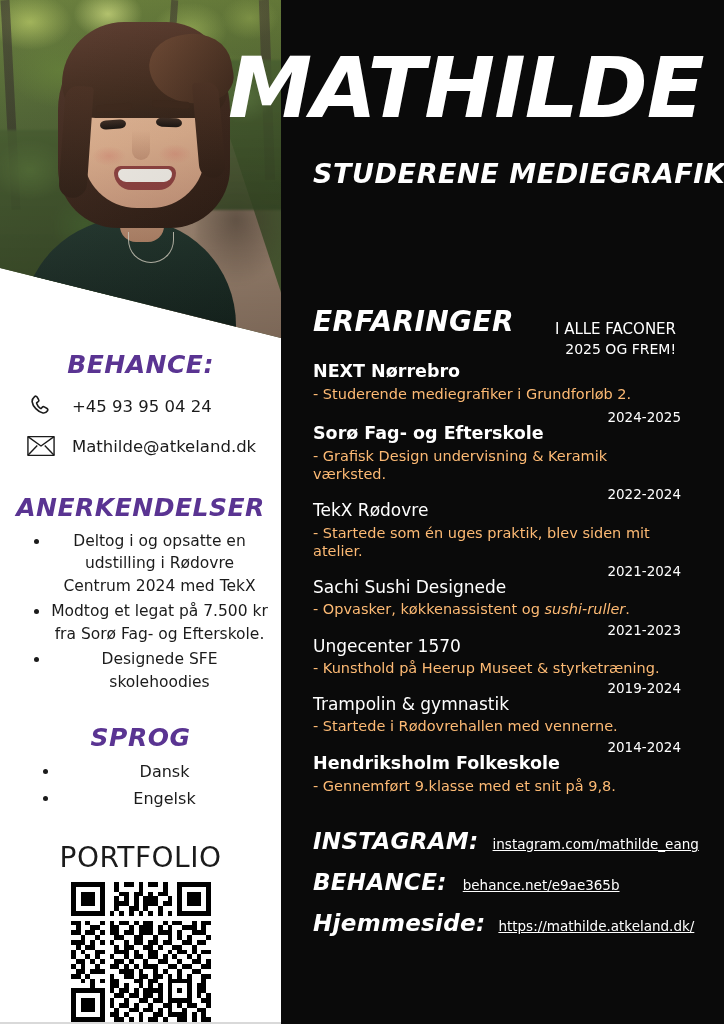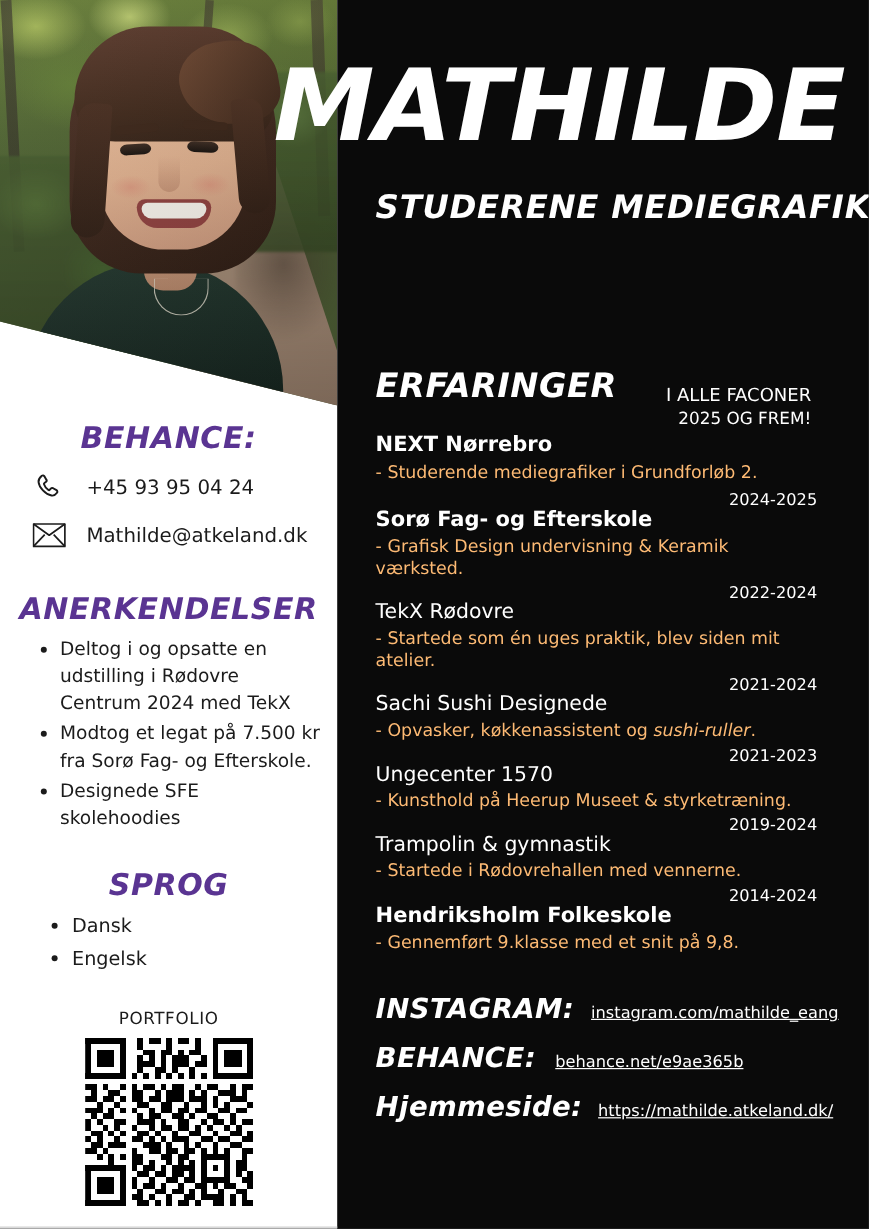--- a/index.html
+++ b/index.html
@@ -251,26 +251,26 @@
   }
   .contact-text { font-size: 16.5px; color: #1b1b1b; }
 
   .side-list {
     margin: 0 12px 0 34px;
     padding: 0 0 0 16px;
     font-size: 15.5px;
     line-height: 1.45;
     color: #1b1b1b;
   }
-  .side-list li { margin-bottom: 3px; }
+  .side-list li { margin-bottom: 3px; text-align: center; }
   .sprog-list { margin-left: 44px; font-size: 16px; line-height: 1.5; }
 
   .portfolio-label {
     text-align: center;
-    font-size: 14px;
+    font-size: 28px;
     color: #1b1b1b;
     letter-spacing: 0.5px;
     margin: 30px 0 8px 0;
   }
   .qr-wrap { display: flex; justify-content: center; }
   .qr { display: block; }
 
   
   .exp-heading {
     position: absolute;

